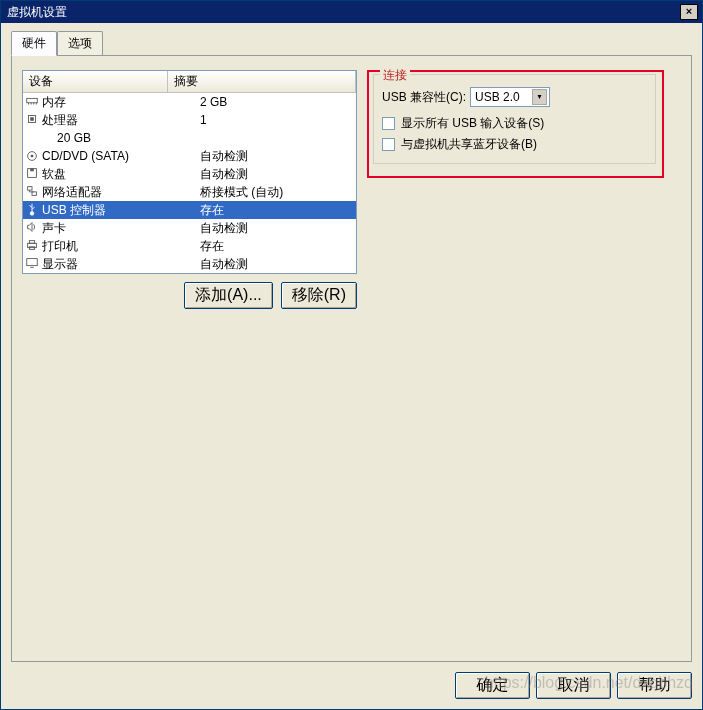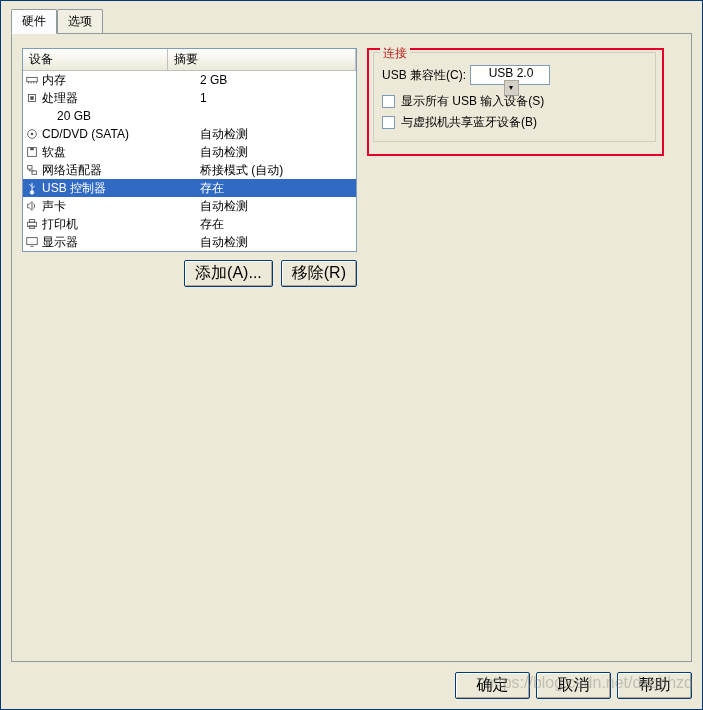--- a/index.html
+++ b/index.html
@@ -122,21 +122,21 @@
       padding: 0 2px;
       cursor: pointer;
     }
     .list-row.selected {
       background: #316AC5;
       color: #ffffff;
     }
     .list-row .cell-device {
       width: 143px;
       display: flex;
-      align-items: center;
+      align-items: flex-start;
       gap: 3px;
     }
     .list-row .cell-summary {
       flex: 1;
       padding-left: 2px;
       margin-left: 30px;
     }
     .icon {
       width: 14px;
       height: 14px;
@@ -197,21 +197,20 @@
     .select {
       border: 1px solid #7F9DB9;
       background: #fff;
       height: 20px;
       width: 80px;
       display: flex;
       align-items: center;
       justify-content: space-between;
       padding: 0 2px 0 4px;
       cursor: pointer;
-      flex-direction: column;
     }
     .select-arrow {
       width: 15px;
       height: 16px;
       background: #D4D0C8;
       border: 1px solid #ACA899;
       font-size: 8px;
       text-align: center;
       line-height: 14px;
     }
@@ -244,20 +243,24 @@
       right: 10px;
       color: rgba(128,128,128,0.4);
       font-size: 16px;
       pointer-events: none;
     }
   </style>
 </head>
 <body>
 
 <div class="window">
+  <div class="titlebar">
+    <span class="titlebar-text">虚拟机设置</span>
+    <div class="close-box">×</div>
+  </div>
 
   <div class="body">
     <div class="tabs">
       <div class="tab active">硬件</div>
       <div class="tab inactive">选项</div>
     </div>
 
     <div class="panel">
       <div class="content-row">
 

